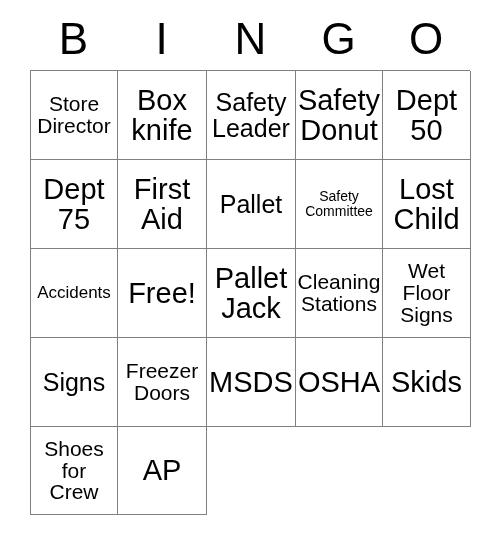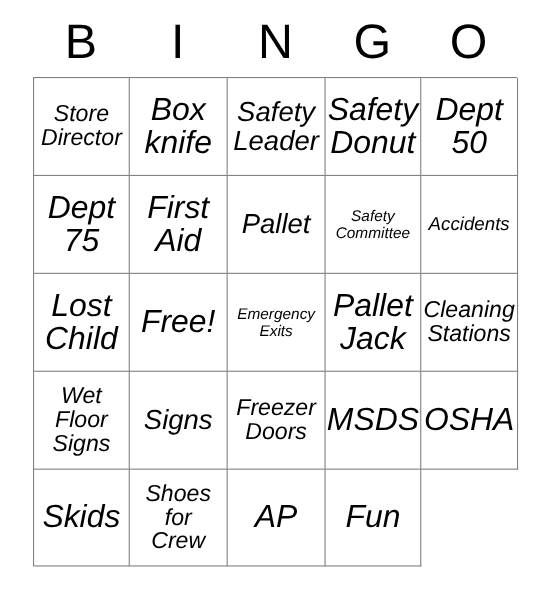--- a/index.html
+++ b/index.html
@@ -50,21 +50,20 @@
   .cell {
     border-right: 1px solid #808080;
     border-bottom: 1px solid #808080;
     box-sizing: border-box;
     display: flex;
     align-items: center;
     justify-content: center;
     text-align: center;
     padding: 0 1px;
     overflow: hidden;
-    font-style: italic;
   }
   .cell-text {
     display: block;
     width: 100%;
     line-height: 1.04;
     white-space: pre-line;
   }
 
   
   .fs-xl   { font-size: 29px; }
@@ -120,32 +119,28 @@
     </div>
     <div class="cell">
       <span class="cell-text fs-md">Pallet</span>
     </div>
     <div class="cell">
       <span class="cell-text fs-xxs">Safety
 Committee</span>
     </div>
 
     <div class="cell">
-      <span class="cell-text fs-xs">Accidents</span>
-    </div>
-    <div class="cell">
       <span class="cell-text fs-xl">Lost
 Child</span>
     </div>
     <div class="cell">
-      <span class="cell-text fs-xl">Free!</span>
+      <span class="cell-text fs-xs">Accidents</span>
     </div>
     <div class="cell">
-      <span class="cell-text fs-xxs">Emergency
-Exits</span>
+      <span class="cell-text fs-xl">Free!</span>
     </div>
     <div class="cell">
       <span class="cell-text fs-xl">Pallet
 Jack</span>
     </div>
 
     <div class="cell">
       <span class="cell-text fs-sm">Cleaning
 Stations</span>
     </div>
@@ -172,18 +167,15 @@
       <span class="cell-text fs-lg">Skids</span>
     </div>
     <div class="cell">
       <span class="cell-text fs-sm">Shoes
 for
 Crew</span>
     </div>
     <div class="cell">
       <span class="cell-text fs-xl">AP</span>
     </div>
-    <div class="cell">
-      <span class="cell-text fs-xl">Fun</span>
-    </div>
 
   </div>
 </div>
 
 </body></html>

